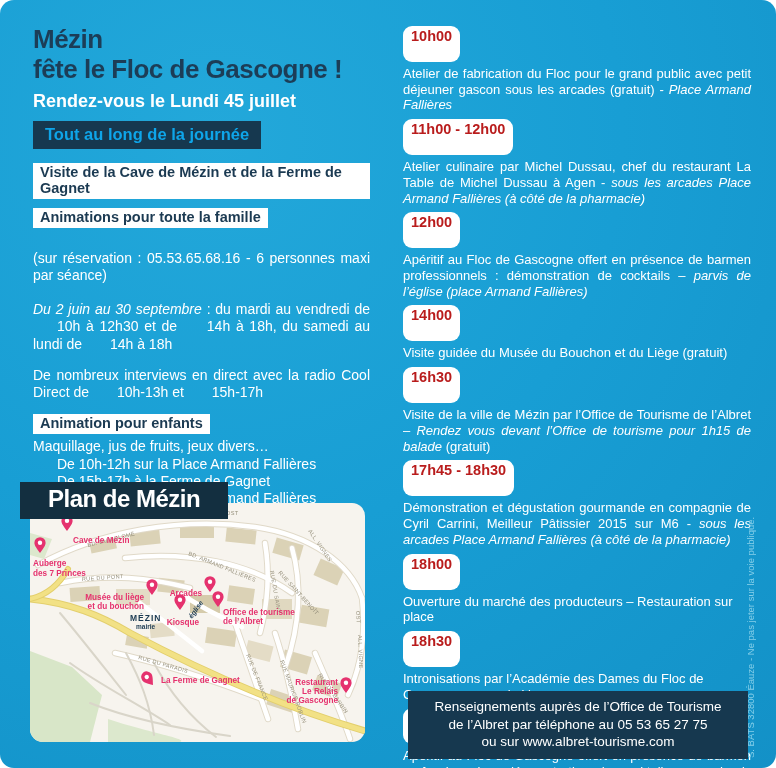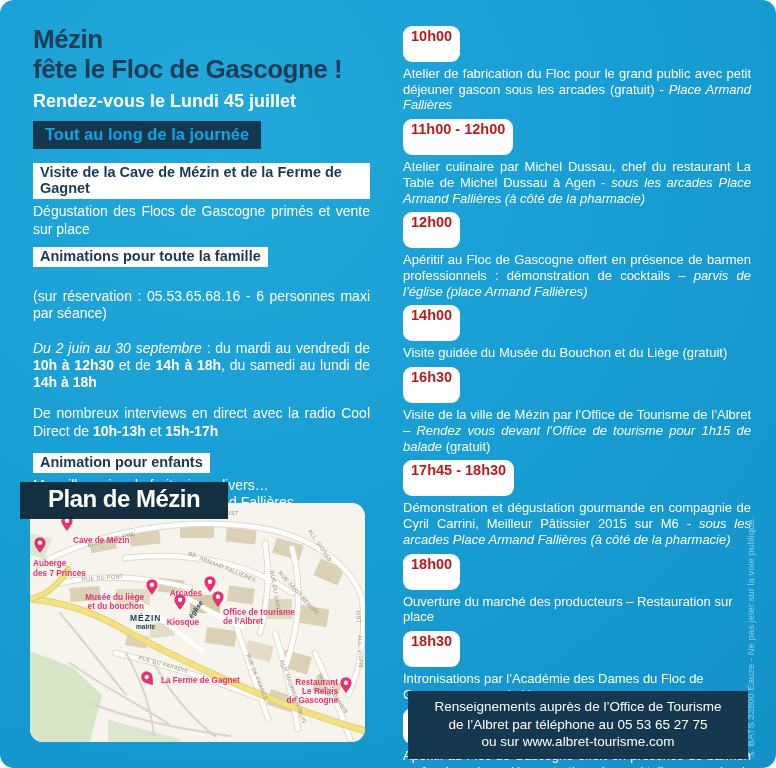--- a/index.html
+++ b/index.html
@@ -10,21 +10,21 @@
   .col-left{position:absolute;left:33px;top:24px;width:337px;color:#fff;}
   .col-right{position:absolute;left:403px;top:26px;width:348px;color:#fff;}
   h1{margin:0;color:#1c3d57;font-size:26px;line-height:1.16;letter-spacing:-0.5px;font-weight:bold;}
   .subtitle{margin-top:7px;font-size:18px;font-weight:bold;color:#fff;}
   .banner{display:inline-block;margin-top:9px;background:#16384f;color:#0ea5e9;
           font-weight:bold;font-size:16.5px;padding:4px 12px 5px;}
   .badge-w{display:inline-block;background:#fff;color:#1b3a52;font-weight:bold;
            font-size:14.5px;padding:1px 7px 3px;margin:0;}
   .body{font-size:14px;line-height:1.23;margin:4px 0 7px;}
   .j{text-align:justify;}
-  .b{font-weight:bold;}
+  .b{font-weight:normal;margin-left:24px;}
   .i{font-style:italic;}
   .sec{margin-top:9px;}
   .map-title{position:absolute;left:20px;top:482px;background:#132f40;color:#fff;
              font-weight:bold;font-size:24px;letter-spacing:-0.5px;padding:3px 28px 6px;z-index:3;}
   .map-box{position:absolute;left:30px;top:503px;width:335px;height:239px;background:#f7f4ee;
            border-radius:13px;overflow:hidden;z-index:2;}
   .sched-item{margin-bottom:6px;}
   .time-badge{display:inline-block;background:#fff;color:#b91c1c;font-weight:bold;
               font-size:14.5px;padding:2px 8px 18px;margin-bottom:3px;border-radius:9px;}
   .sched-text{font-size:13px;line-height:1.21;margin:1px 0 0;text-align:justify;}
@@ -45,21 +45,20 @@
   <div class="col-left">
     <h1>
       <span>Mézin</span><br>
       <span>fête le Floc de Gascogne !</span>
     </h1>
     <div class="subtitle">Rendez-vous le Lundi 45 juillet</div>
     <div class="banner">Tout au long de la journée</div>
 
     <div class="sec" style="margin-top:14px;">
       <span class="badge-w">Visite de la Cave de Mézin et de la Ferme de Gagnet</span>
-      <p class="body j">Dégustation des Flocs de Gascogne primés et vente sur place</p>
     </div>
 
     <div class="sec">
       <span class="badge-w">Animations pour toute la famille</span>
       <p class="body j">
         <br>
         <span>(sur réservation : 05.53.65.68.16 - 6 personnes maxi par séance)</span><br>
         <br>
         <span class="i">Du 2 juin au 30 septembre</span><span> : du mardi au vendredi de </span><span class="b">10h à 12h30</span><span> et de </span><span class="b">14h à 18h</span><span>, du samedi au lundi de </span><span class="b">14h à 18h</span>
       </p>

